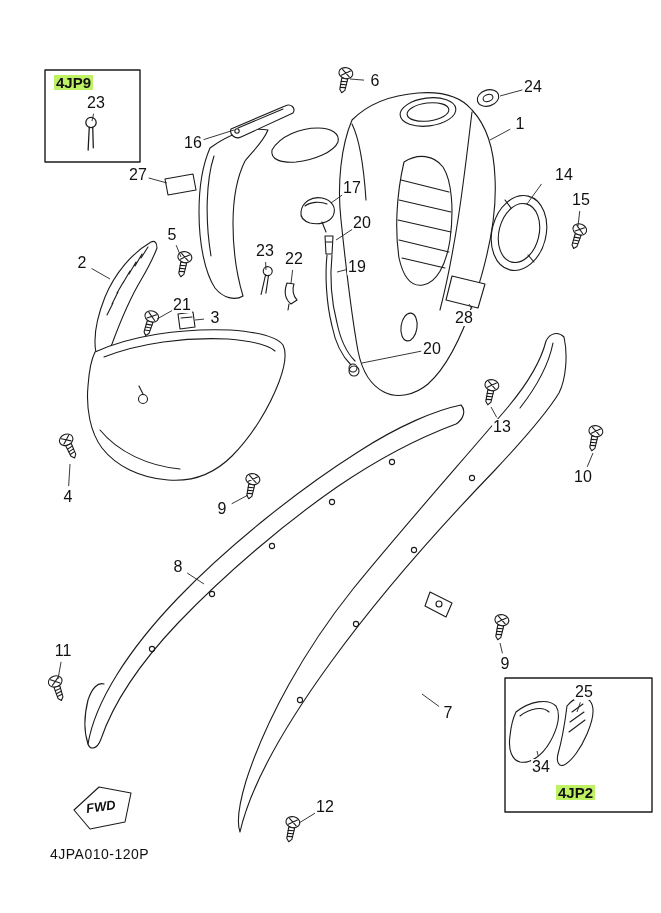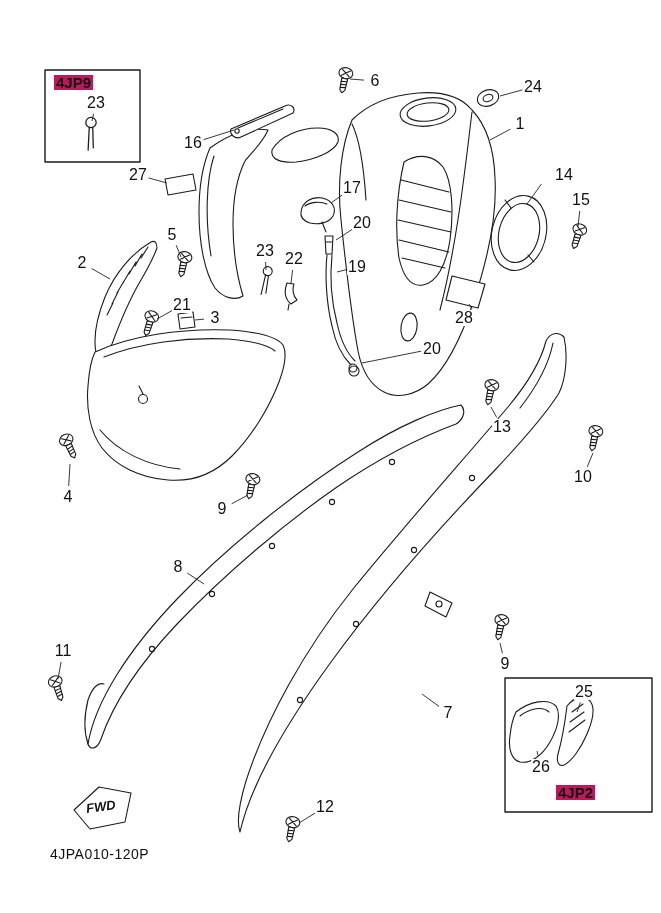--- a/index.html
+++ b/index.html
@@ -8,21 +8,21 @@
     font-family:"Liberation Sans",sans-serif;color:#111;overflow:hidden;
   }
   .stage svg{position:absolute;left:0;top:0;}
   .callout{
     position:absolute;transform:translate(-50%,-50%);
     font-size:16px;line-height:1;background:#fff;padding:0 1px;
     white-space:nowrap;
   }
   .box-label{
     position:absolute;font-weight:bold;font-size:15px;line-height:1;
-    background:#be185d;padding:0 2px;white-space:nowrap;
+    background:#bef264;padding:0 2px;white-space:nowrap;
   }
   .footer-code{
     position:absolute;left:50px;top:846px;font-size:14px;
     letter-spacing:.5px;white-space:nowrap;
   }
   .fwd-text{
     position:absolute;left:86px;top:799px;font-style:italic;font-weight:bold;
     font-size:13px;transform:rotate(-8deg);white-space:nowrap;
   }
 </style>
@@ -266,21 +266,21 @@
       <div class="callout" style="left: 432px; top: 349px;">20</div>
       <div class="callout" style="left: 502px; top: 427px; text-align: right;">13</div>
       <div class="callout" style="left: 583px; top: 477px;">10</div>
       <div class="callout" style="left: 68px; top: 497px;">4</div>
       <div class="callout" style="left: 222px; top: 509px;">9</div>
       <div class="callout" style="left: 178px; top: 567px;">8</div>
       <div class="callout" style="left: 63px; top: 651px;">11</div>
       <div class="callout" style="left: 505px; top: 664px;">9</div>
       <div class="callout" style="left: 448px; top: 713px;">7</div>
       <div class="callout" style="left: 584px; top: 692px;">25</div>
-      <div class="callout" style="left: 541px; top: 767px;">26</div>
+      <div class="callout" style="left: 541px; top: 767px;">34</div>
       <div class="callout" style="left: 325px; top: 807px;">12</div>
     </div>
 
   <div class="box-label" style="left:54px;top:75px">4JP9</div>
 
   <div class="box-label" style="left:556px;top:785px">4JP2</div>
 
   <div class="fwd-text">FWD</div>
 
   <div class="footer-code">4JPA010-120P</div>

